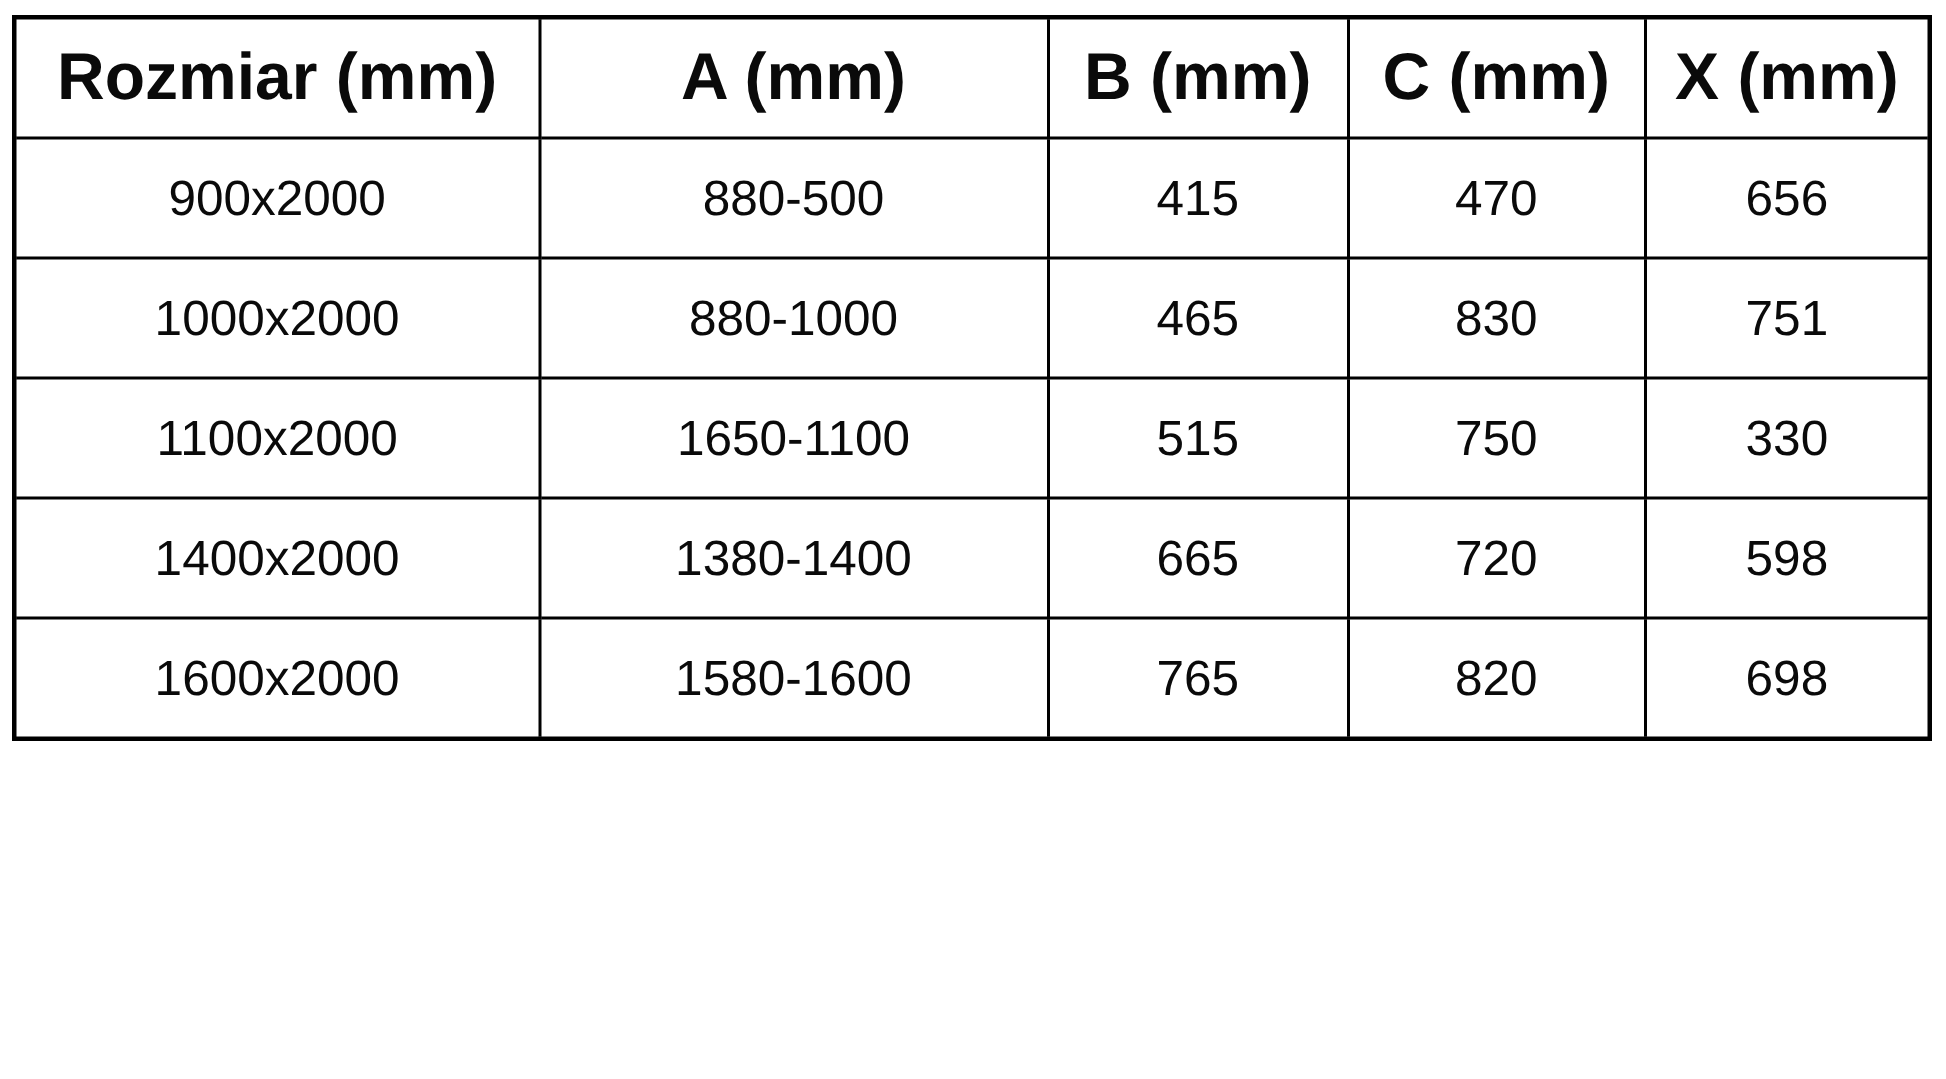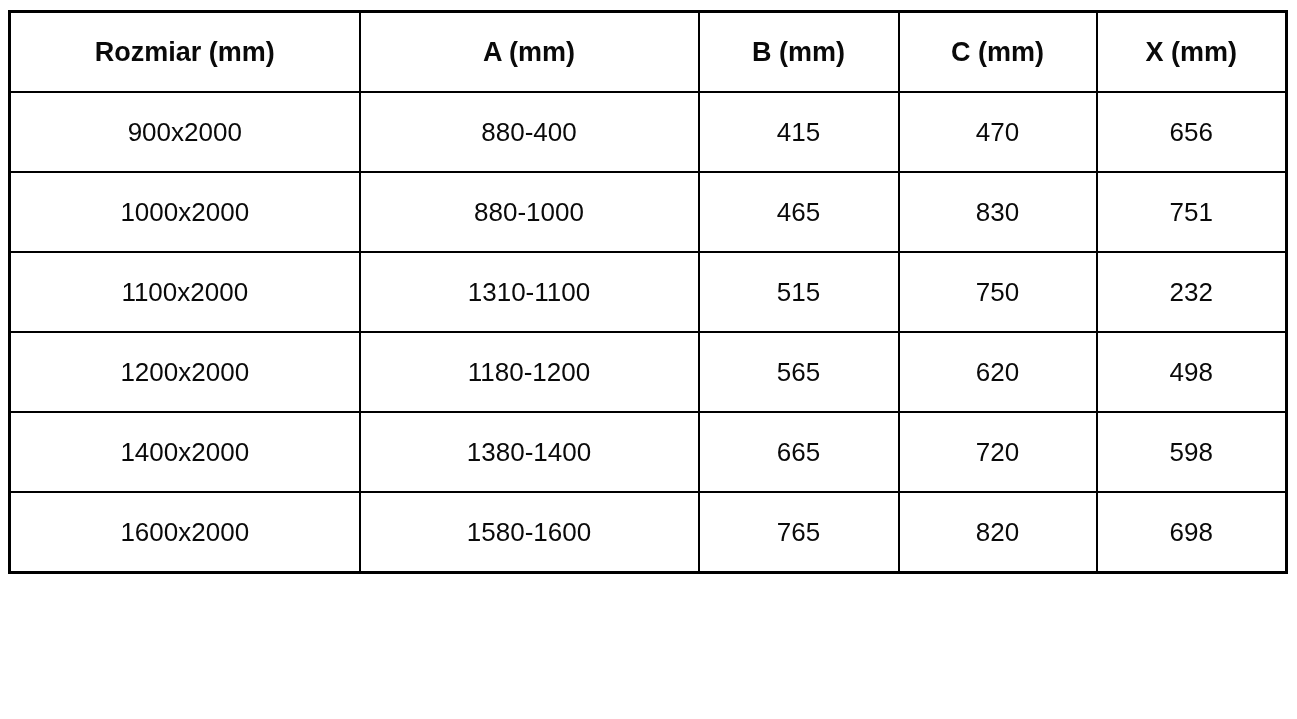--- a/index.html
+++ b/index.html
@@ -24,25 +24,25 @@
     text-align: center;
     vertical-align: middle;
     padding: 0;
     color: #0a0a0a;
     height: 78px;
     overflow: hidden;
     white-space: nowrap;
   }
   table.dim th {
     font-weight: 700;
-    font-size: 27px;
+    font-size: 44px;
   }
   table.dim td {
     font-weight: 400;
-    font-size: 26px;
+    font-size: 33px;
   }
 </style>
 </head>
 <body>
 
 <table class="dim">
   <colgroup>
     <col style="width:350px">
     <col style="width:339px">
     <col style="width:200px">
@@ -54,45 +54,38 @@
       <th>Rozmiar (mm)</th>
       <th>A (mm)</th>
       <th>B (mm)</th>
       <th>C (mm)</th>
       <th>X (mm)</th>
     </tr>
   </thead>
   <tbody>
       <tr>
         <td>900x2000</td>
-        <td>880-400</td>
+        <td>880-500</td>
         <td>415</td>
         <td>470</td>
         <td>656</td>
       </tr>
       <tr>
         <td>1000x2000</td>
         <td>880-1000</td>
         <td>465</td>
         <td>830</td>
         <td>751</td>
       </tr>
       <tr>
         <td>1100x2000</td>
-        <td>1310-1100</td>
+        <td>1650-1100</td>
         <td>515</td>
         <td>750</td>
-        <td>232</td>
-      </tr>
-      <tr>
-        <td>1200x2000</td>
-        <td>1180-1200</td>
-        <td>565</td>
-        <td>620</td>
-        <td>498</td>
+        <td>330</td>
       </tr>
       <tr>
         <td>1400x2000</td>
         <td>1380-1400</td>
         <td>665</td>
         <td>720</td>
         <td>598</td>
       </tr>
       <tr>
         <td>1600x2000</td>

